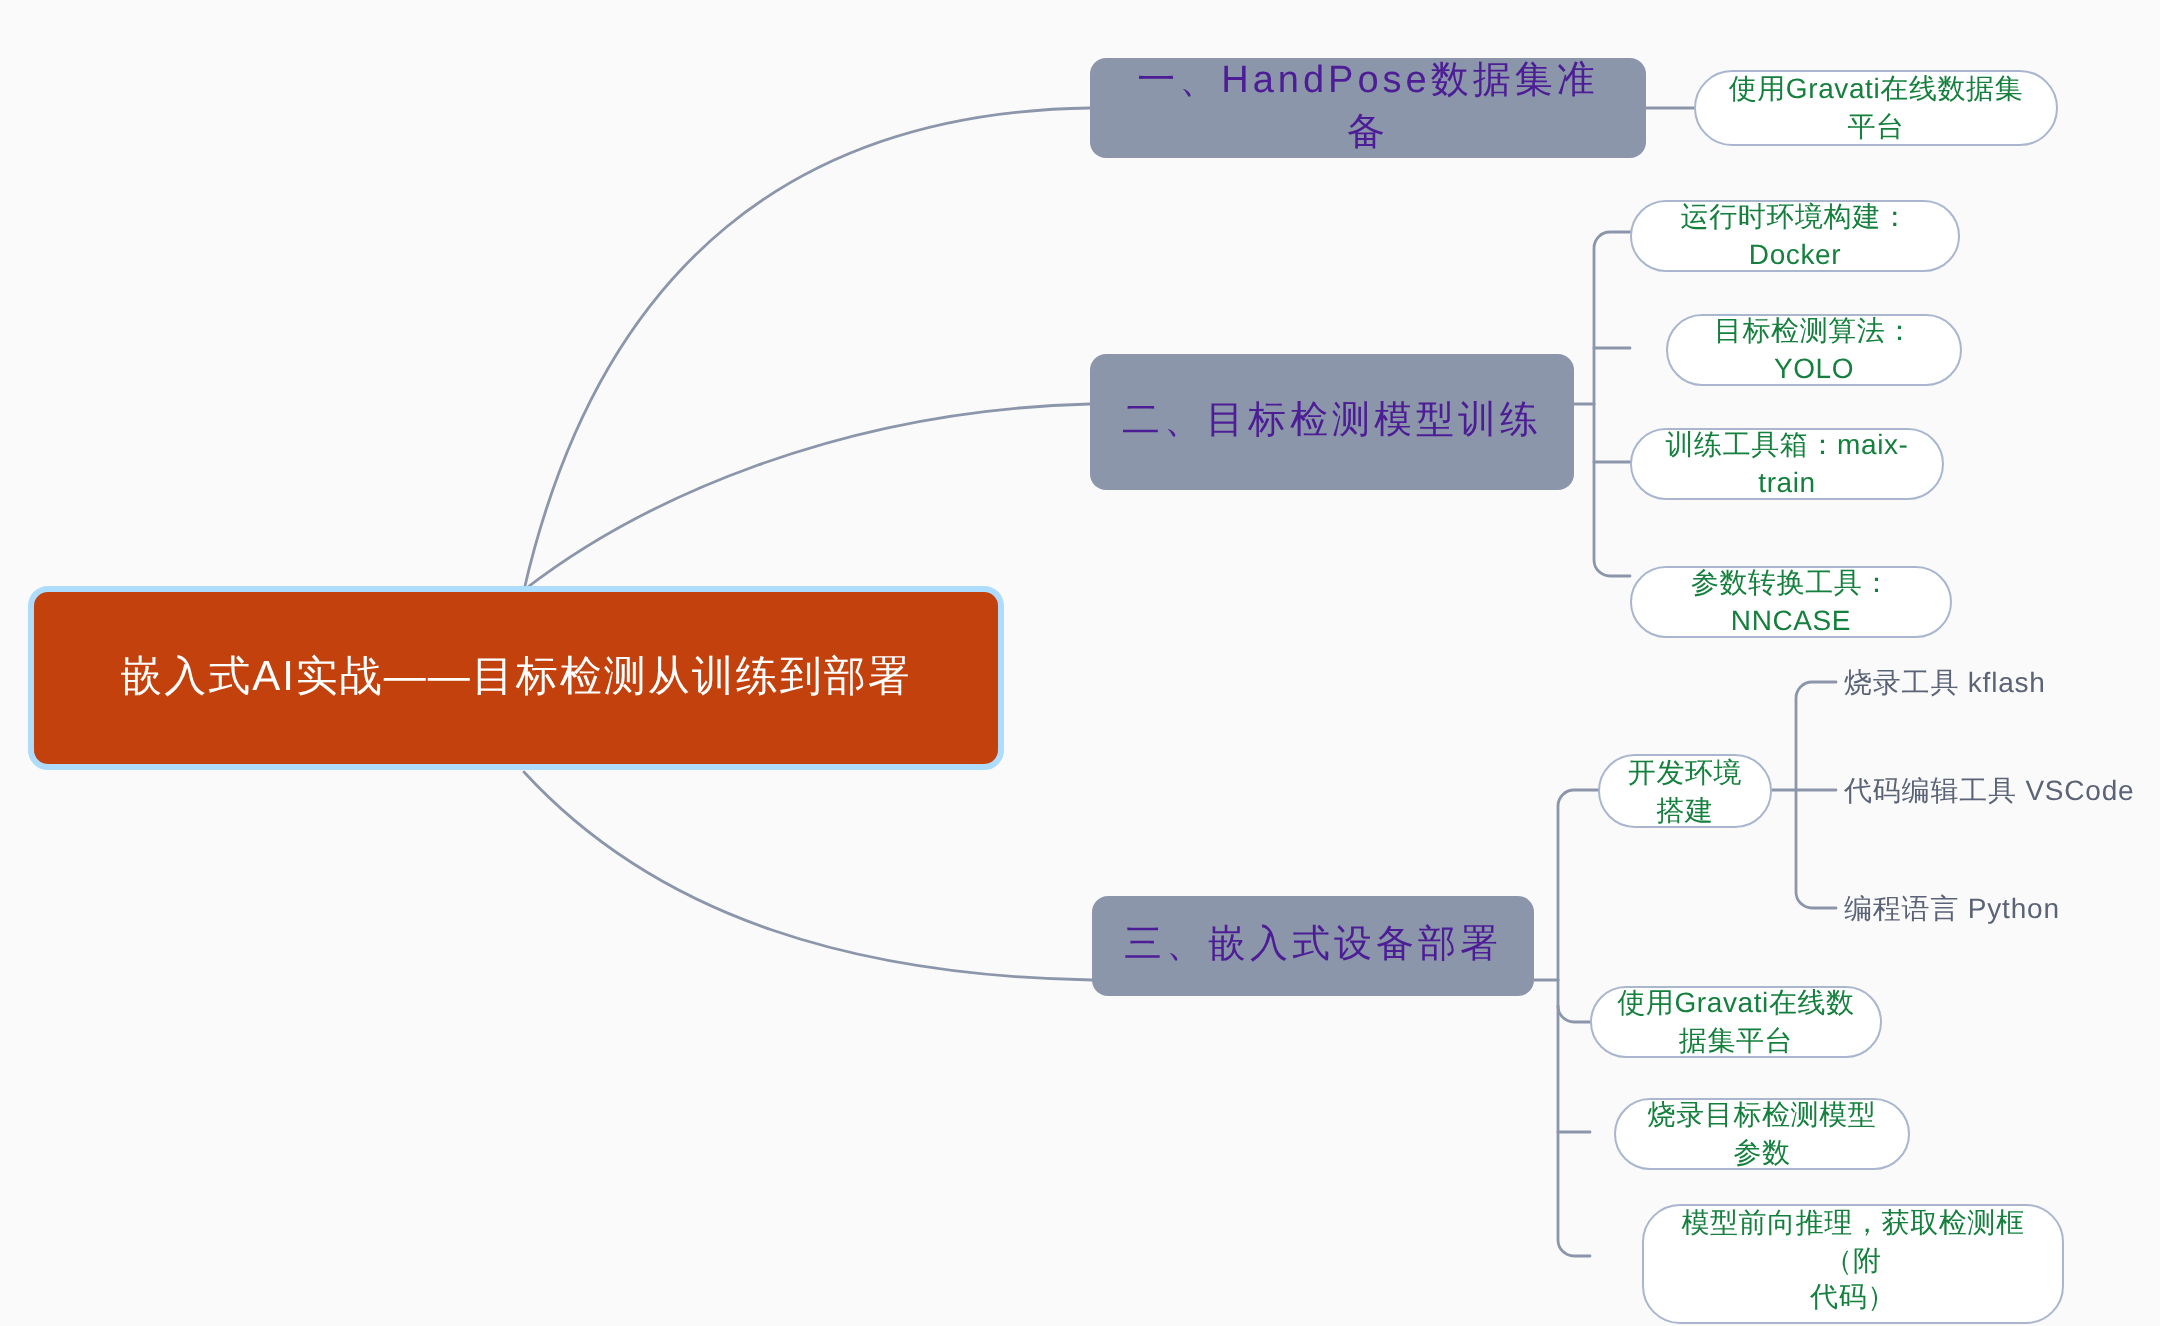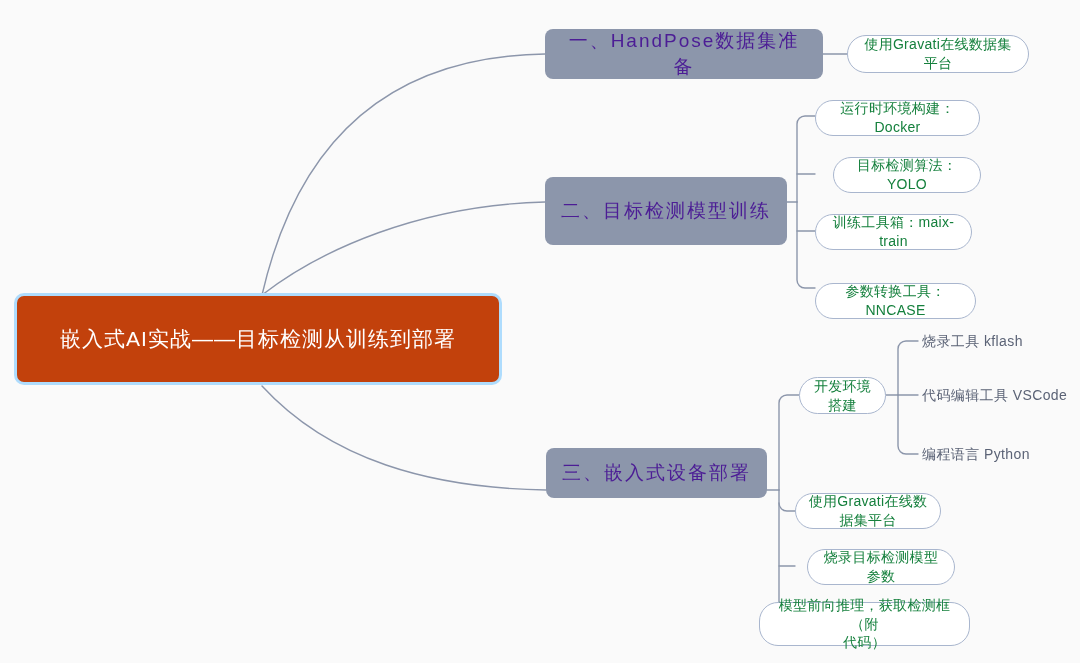--- a/index.html
+++ b/index.html
@@ -137,16 +137,16 @@
   <div class="node leaf-plain" style="left:922px; top:330px; width:150px; height:22px;">烧录工具 kflash</div>
 
   <div class="node leaf-plain" style="left:922px; top:384px; width:160px; height:22px;">代码编辑工具 VSCode</div>
 
   <div class="node leaf-plain" style="left:922px; top:443px; width:150px; height:22px;">编程语言 Python</div>
 
   <div class="node leaf-box" style="left:795px; top:493px; width:146px; height:36px;">使用Gravati在线数据集平台</div>
 
   <div class="node leaf-box" style="left:795px; top:549px; width:148px; height:36px;margin-left:12px;">烧录目标检测模型参数</div>
 
-  <div class="node leaf-box" style="left:759px; top:602px; width:211px; height:44px;">模型前向推理，获取检测框（附
+  <div class="node leaf-box" style="left:821px; top:602px; width:211px; height:60px;font-family:Liberation Mono, monospace;">模型前向推理，获取检测框（附
 代码）</div>
 
 </div>
 
 </body></html>

